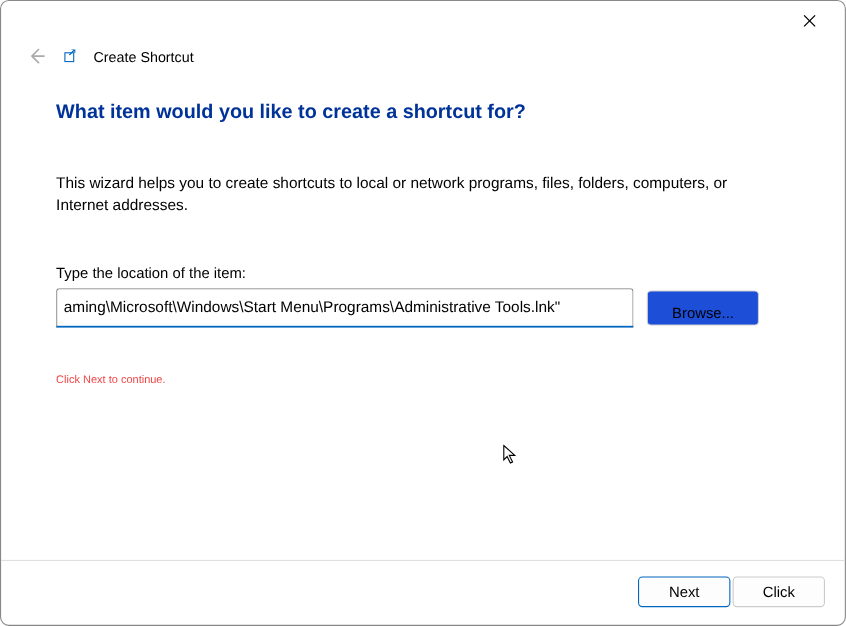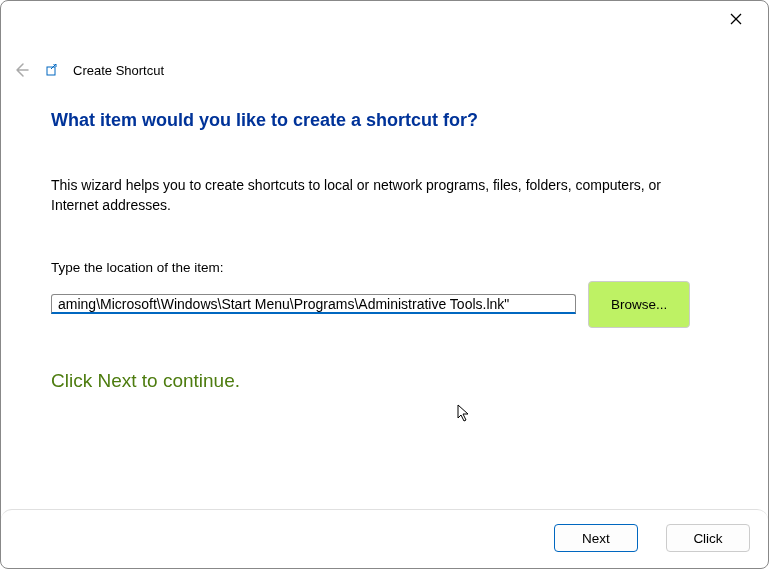--- a/index.html
+++ b/index.html
@@ -38,23 +38,22 @@
       display: flex;
       align-items: center;
       justify-content: center;
       cursor: pointer;
       font-size: 14px;
       color: #000;
     }
     .header-row {
       display: flex;
       align-items: center;
-      padding: 6px 16px 10px 8px;
+      padding: 6px 16px 10px 20px;
       gap: 10px;
-      margin-top: 19px;
     }
     .back-arrow {
       color: #888;
       font-size: 18px;
       width: 24px;
       display: flex;
       align-items: center;
       justify-content: center;
     }
     .shortcut-icon {
@@ -96,52 +95,51 @@
       margin-top: 44px;
     }
     .input-row {
       display: flex;
       align-items: center;
       gap: 12px;
       margin-bottom: 42px;
     }
     .location-input {
       flex: 1;
-      height: 20px;
+      height: 36px;
       padding: 3px 6px;
       font-size: 14px;
       font-family: inherit;
       border: 1px solid #888;
       border-bottom: 2px solid #0067c0;
       border-radius: 3px 3px 0 0;
       outline: none;
       max-width: 525px;
     }
     .browse-btn {
-      height: 47px;
+      height: 32px;
       padding: 12px 22px;
       font-size: 13.5px;
       font-family: inherit;
-      background: #bef264;
+      background: #1d4ed8;
       border: 1px solid #ccc;
       border-radius: 4px;
       cursor: pointer;
     }
     .continue-text {
-      font-size: 19px;
-      color: #4d7c0f;
+      font-size: 10px;
+      color: #ef4444;
     }
     .footer {
       display: flex;
       justify-content: flex-end;
       align-items: center;
-      gap: 28px;
+      gap: 2px;
       padding: 14px 18px 16px 18px;
       border-top: 1px solid #e0e0e0;
-      border-radius: 11px;
     }
     .footer-btn {
       height: 28px;
       min-width: 84px;
       padding: 0 18px;
       font-size: 13.5px;
       font-family: inherit;
       background: #fdfdfd;
       border: 1px solid #ccc;
       border-radius: 4px;

